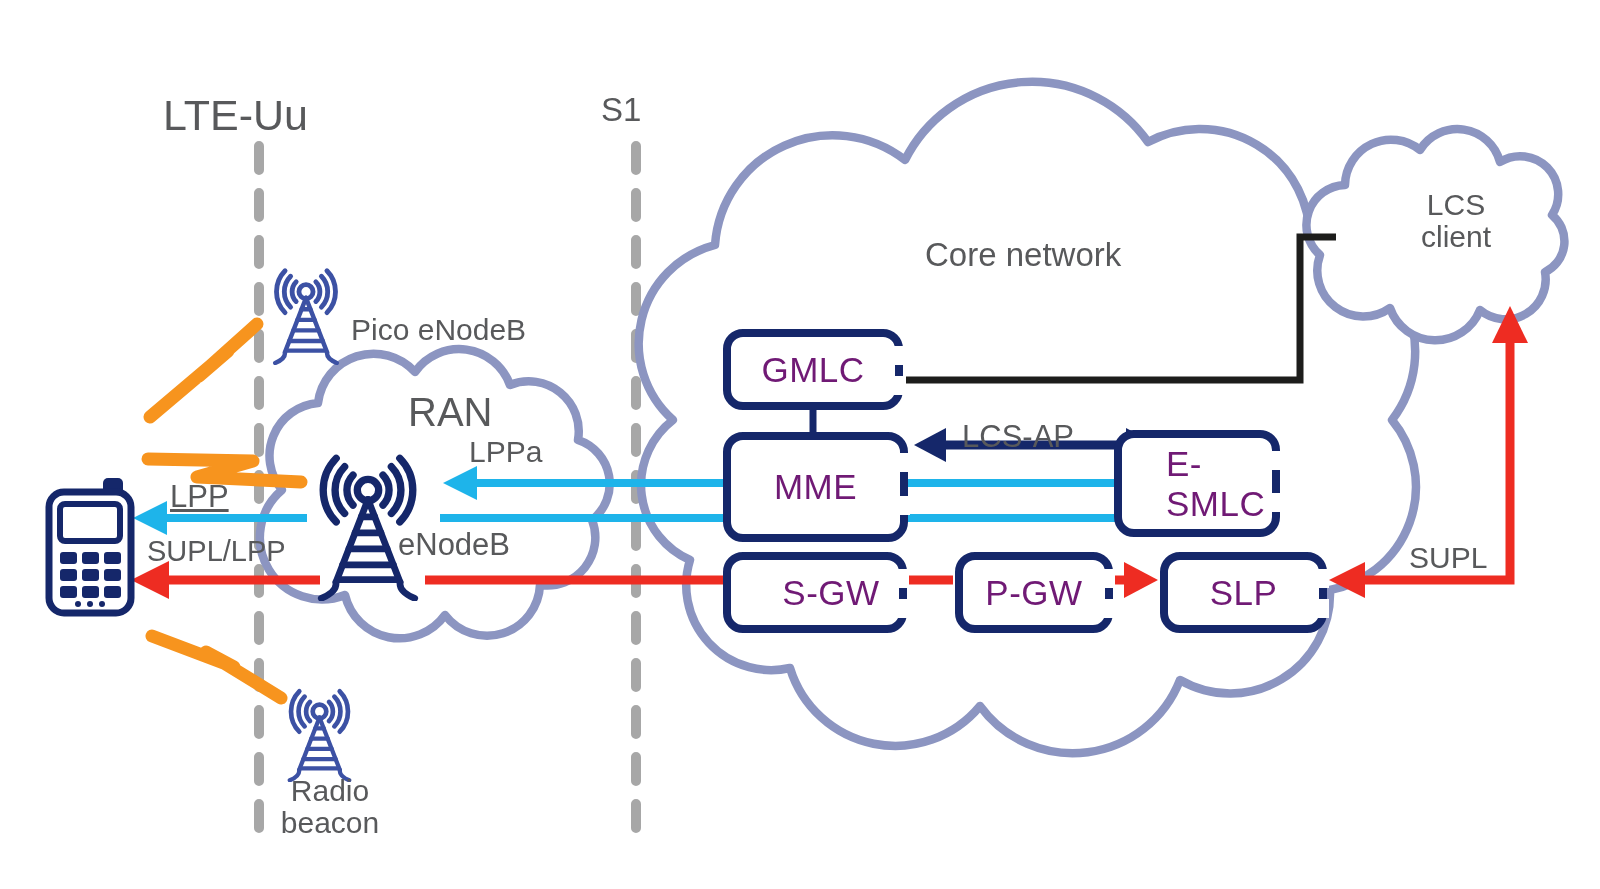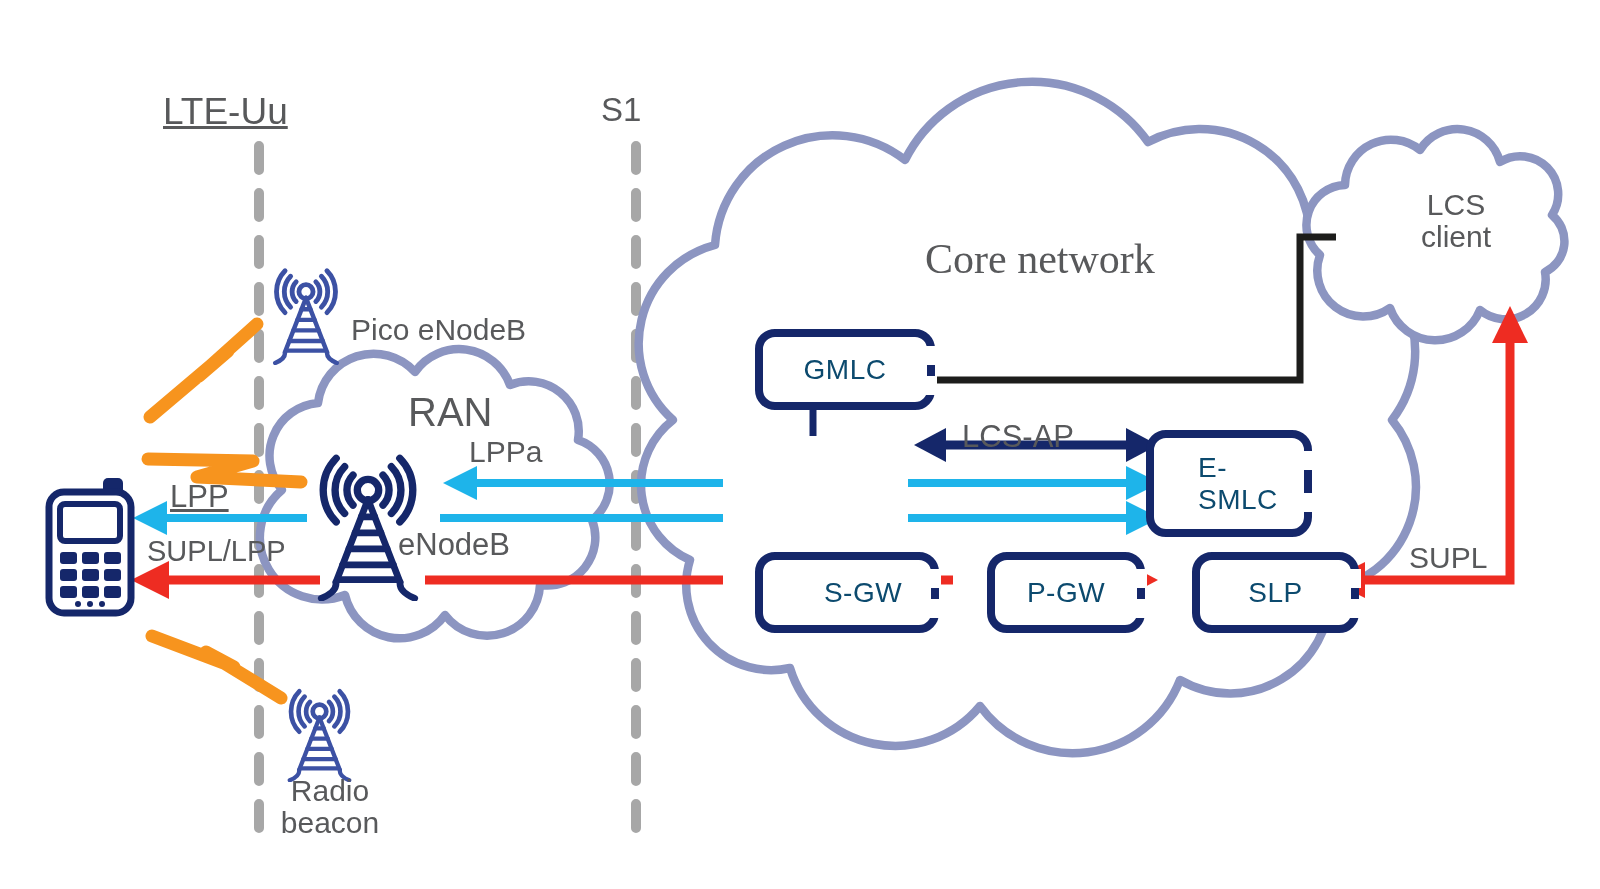--- a/index.html
+++ b/index.html
@@ -6,21 +6,21 @@
   .stage{
     position:relative;width:1600px;height:889px;background:#ffffff;overflow:hidden;
     font-family:"Liberation Sans", sans-serif;
   }
   .stage svg.layer{position:absolute;left:0;top:0;z-index:1;}
   
   .node-box{
     position:absolute;box-sizing:border-box;z-index:3;
     border:8px solid #15276a;border-radius:20px;background:#ffffff;
     display:flex;align-items:center;justify-content:center;
-    font-size:28px;color:#0c4a6e;letter-spacing:0.5px;margin-left:32px;
+    font-size:35px;color:#701a75;letter-spacing:0.5px;
   }
   .node-box .gap{
     position:absolute;right:-10px;width:12px;height:19px;background:#ffffff;z-index:4;
   }
   .node-box .gap.g1{top:14%;}
   .node-box .gap.g2{top:60%;}
   
   .lbl{
     position:absolute;z-index:5;color:#58595b;white-space:nowrap;line-height:1.08;
   }
@@ -190,20 +190,25 @@
         <circle cx="56" cy="128" r="3"></circle>
       </g>
     </g>
   </svg>
 
   <div class="node-box" style="left:723px;top:329px;width:180px;height:81px;">
     <span>GMLC</span>
     <i class="gap g1"></i>
     <i class="gap g2"></i>
   </div>
+  <div class="node-box" style="left:723px;top:432px;width:185px;height:110px;">
+    <span>MME</span>
+    <i class="gap g1"></i>
+    <i class="gap g2"></i>
+  </div>
   <div class="node-box" style="left:1114px;top:430px;width:166px;height:107px;padding-left:44px;">
     <span>E-SMLC</span>
     <i class="gap g1"></i>
     <i class="gap g2"></i>
   </div>
   <div class="node-box" style="left:723px;top:552px;width:184px;height:81px;padding-left:32px;">
     <span>S-GW</span>
     <i class="gap g1"></i>
     <i class="gap g2"></i>
   </div>
@@ -211,25 +216,25 @@
     <span>SLP</span>
     <i class="gap g1"></i>
     <i class="gap g2"></i>
   </div>
   <div class="node-box" style="left:955px;top:552px;width:158px;height:81px;">
     <span>P-GW</span>
     <i class="gap g1"></i>
     <i class="gap g2"></i>
   </div>
 
-  <div class="lbl" style="left:163px;top:92px;font-size:37px;text-decoration:underline;">LTE-Uu</div>
+  <div class="lbl" style="left:163px;top:92px;font-size:43px;">LTE-Uu</div>
   <div class="lbl" style="left:601px;top:92px;font-size:33px;">S1</div>
 
   <div class="lbl" style="left:408px;top:391px;font-size:40px;">RAN</div>
-  <div class="lbl" style="left:925px;top:237px;font-size:42px;font-family:Liberation Serif, serif;">Core network</div>
+  <div class="lbl" style="left:925px;top:237px;font-size:33px;">Core network</div>
   <div class="lbl wrap" style="left:1392px;top:189px;width:128px;font-size:30px;">LCS client</div>
 
   <div class="lbl" style="left:351px;top:314px;font-size:30px;">Pico eNodeB</div>
   <div class="lbl" style="left:398px;top:528px;font-size:31px;">eNodeB</div>
   <div class="lbl wrap" style="left:250px;top:775px;width:160px;font-size:30px;">Radio beacon</div>
 
   <div class="lbl" style="left:170px;top:480px;font-size:31px;text-decoration:underline;">LPP</div>
   <div class="lbl" style="left:147px;top:536px;font-size:29px;">SUPL/LPP</div>
   <div class="lbl" style="left:469px;top:436px;font-size:30px;">LPPa</div>
   <div class="lbl" style="left:962px;top:420px;font-size:31px;">LCS-AP</div>

